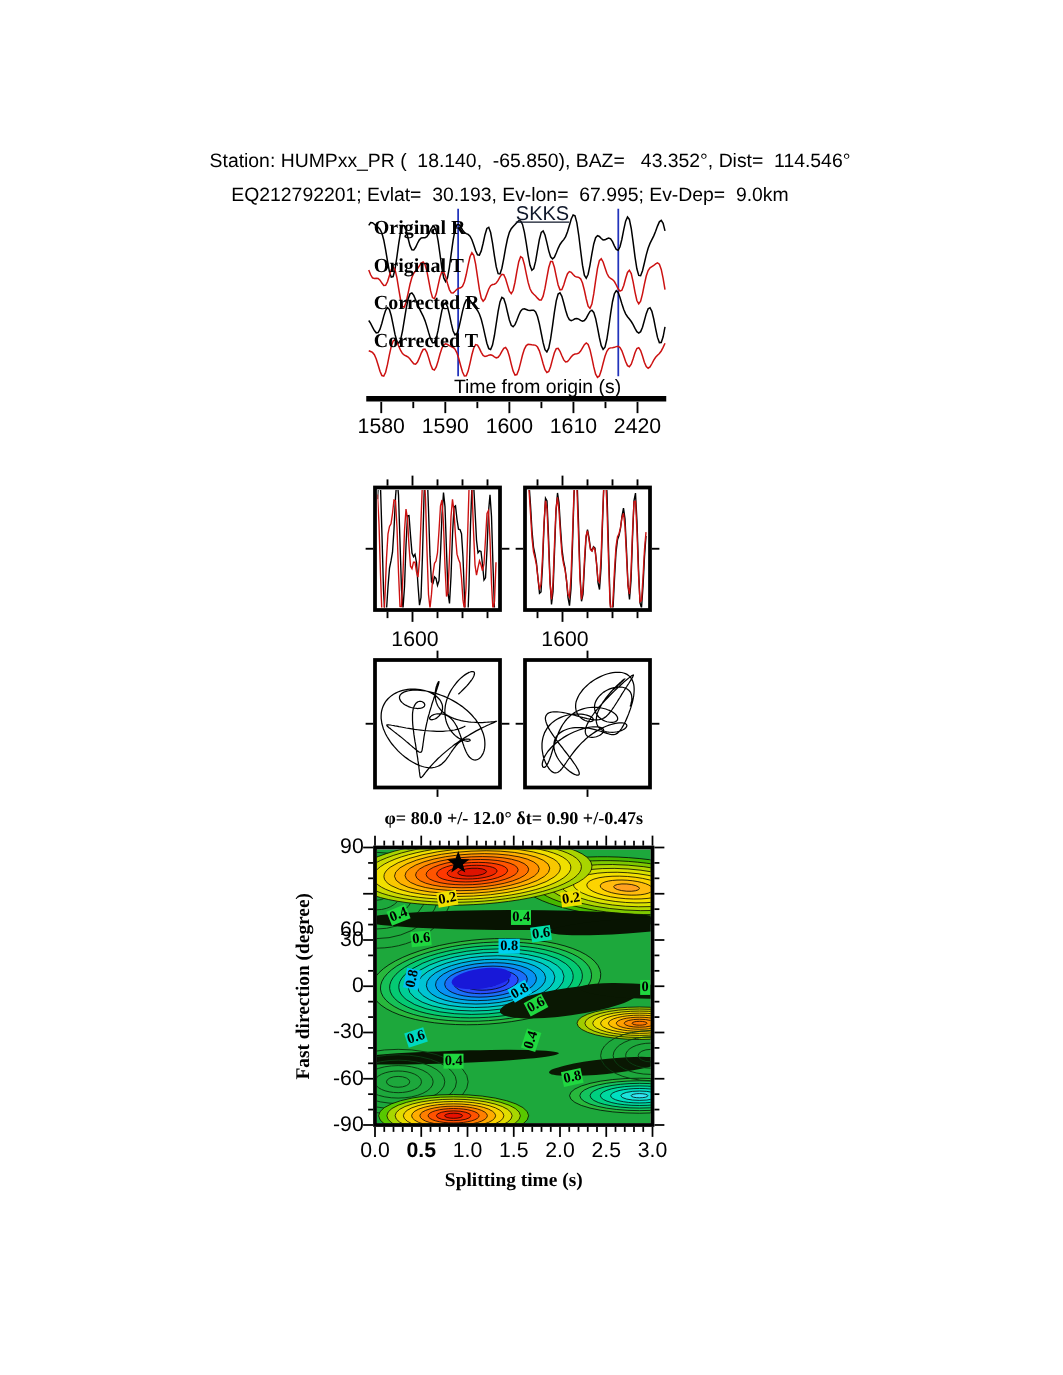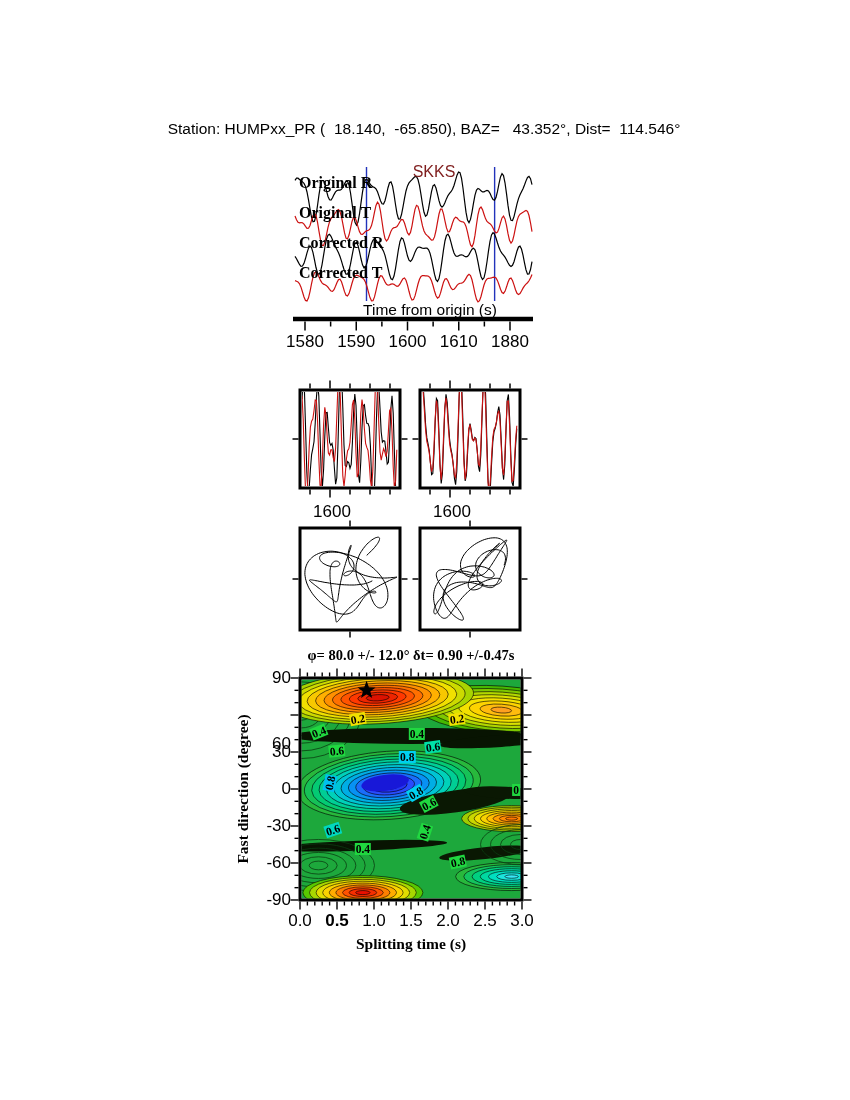--- a/index.html
+++ b/index.html
@@ -308,22 +308,23 @@
       <line x1="523.5" y1="862.995" x2="531.5" y2="862.995" stroke="#000" stroke-width="1.4"></line>
       <line x1="298.5" y1="875.328" x2="294.5" y2="875.328" stroke="#000" stroke-width="1.4"></line>
       <line x1="523.5" y1="875.328" x2="527.5" y2="875.328" stroke="#000" stroke-width="1.4"></line>
       <line x1="298.5" y1="887.6610000000001" x2="294.5" y2="887.6610000000001" stroke="#000" stroke-width="1.4"></line>
       <line x1="523.5" y1="887.6610000000001" x2="527.5" y2="887.6610000000001" stroke="#000" stroke-width="1.4"></line>
       <line x1="298.5" y1="899.994" x2="290.5" y2="899.994" stroke="#000" stroke-width="1.4"></line>
       <line x1="523.5" y1="899.994" x2="531.5" y2="899.994" stroke="#000" stroke-width="1.4"></line>
     </svg>
 
   <div class="t sans hdr" style="left:424px;top:129px;">Station: HUMPxx_PR (  18.140,  -65.850), BAZ=   43.352°, Dist=  114.546°</div>
-
-  <div class="t sans" id="phase-label" style="left: 434px; top: 172px; font-size: 16px; color: #7f1d1d;">SKKS</div>
+  <div class="t sans hdr" style="left:408px;top:156px;">EQ212792201; Evlat=  30.193, Ev-lon=  67.995; Ev-Dep=  9.0km</div>
+
+  <div class="t sans" id="phase-label" style="left: 434px; top: 172px; font-size: 16px; color: #0f172a; text-decoration: underline;">SKKS</div>
 
   <div class="t left serifb" style="left:299px;top:183px;font-size:16px;">Original R</div>
   <div class="t left serifb" style="left:299px;top:213px;font-size:16px;">Original T</div>
   <div class="t left serifb" style="left:299px;top:243px;font-size:16px;">Corrected R</div>
   <div class="t left serifb" style="left:299px;top:273px;font-size:16px;">Corrected T</div>
 
   <div class="t sans" style="left:430px;top:310px;font-size:15.5px;">Time from origin (s)</div>
 
   <div class="t sans tick" style="left:332px;top:512px;">1600</div>
   <div class="t sans tick" style="left:452px;top:512px;">1600</div>
@@ -331,21 +332,21 @@
   <div class="t serifb" style="left:411px;top:656px;font-size:14.5px;">φ= 80.0 +/- 12.0° δt= 0.90 +/-0.47s</div>
   <div class="t serifb ylab" style="left:243px;top:789px;font-size:15.5px;">Fast direction (degree)</div>
   <div class="t serifb" style="left:411px;top:944px;font-size:15.5px;">Splitting time (s)</div>
 
 
   <div id="gen-labels">
       <div class="t sans tick" style="left: 305px; top: 342px;">1580</div>
       <div class="t sans tick" style="left: 356.25px; top: 342px;">1590</div>
       <div class="t sans tick" style="left: 407.5px; top: 342px;">1600</div>
       <div class="t sans tick" style="left: 458.75px; top: 342px;">1610</div>
-      <div class="t sans tick" style="left: 510px; top: 342px;">1880</div>
+      <div class="t sans tick" style="left: 510px; top: 342px;">2420</div>
       <div class="t sans tick" style="left: 300px; top: 921px;">0.0</div>
       <div class="t sans tick" style="left: 337px; top: 921px; font-weight: bold;">0.5</div>
       <div class="t sans tick" style="left: 374px; top: 921px;">1.0</div>
       <div class="t sans tick" style="left: 411px; top: 921px;">1.5</div>
       <div class="t sans tick" style="left: 448px; top: 921px;">2.0</div>
       <div class="t sans tick" style="left: 485px; top: 921px;">2.5</div>
       <div class="t sans tick" style="left: 522px; top: 921px;">3.0</div>
       <div class="t sans tick right" style="left: 291px; top: 678px; text-align: right;">90</div>
       <div class="t sans tick right" style="left: 291px; top: 744px;">60</div>
       <div class="t sans tick right" style="left: 291px; top: 752px;">30</div>

